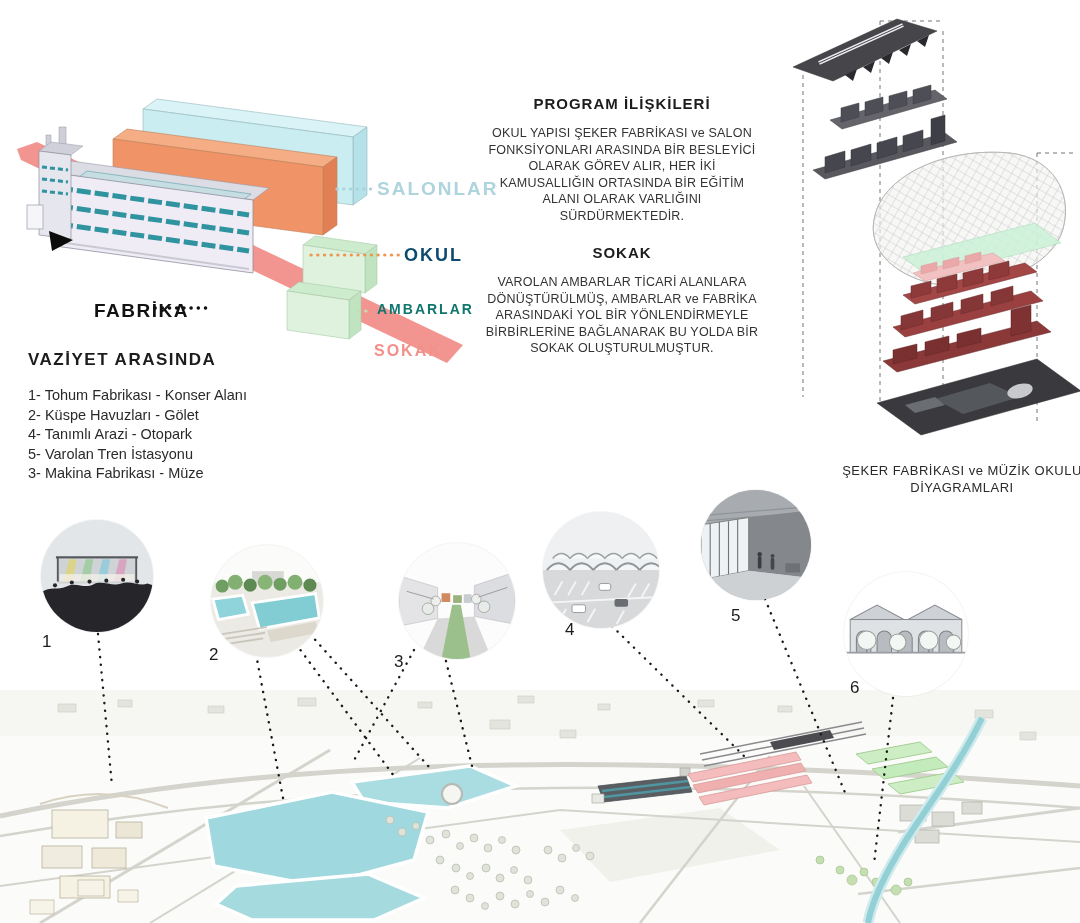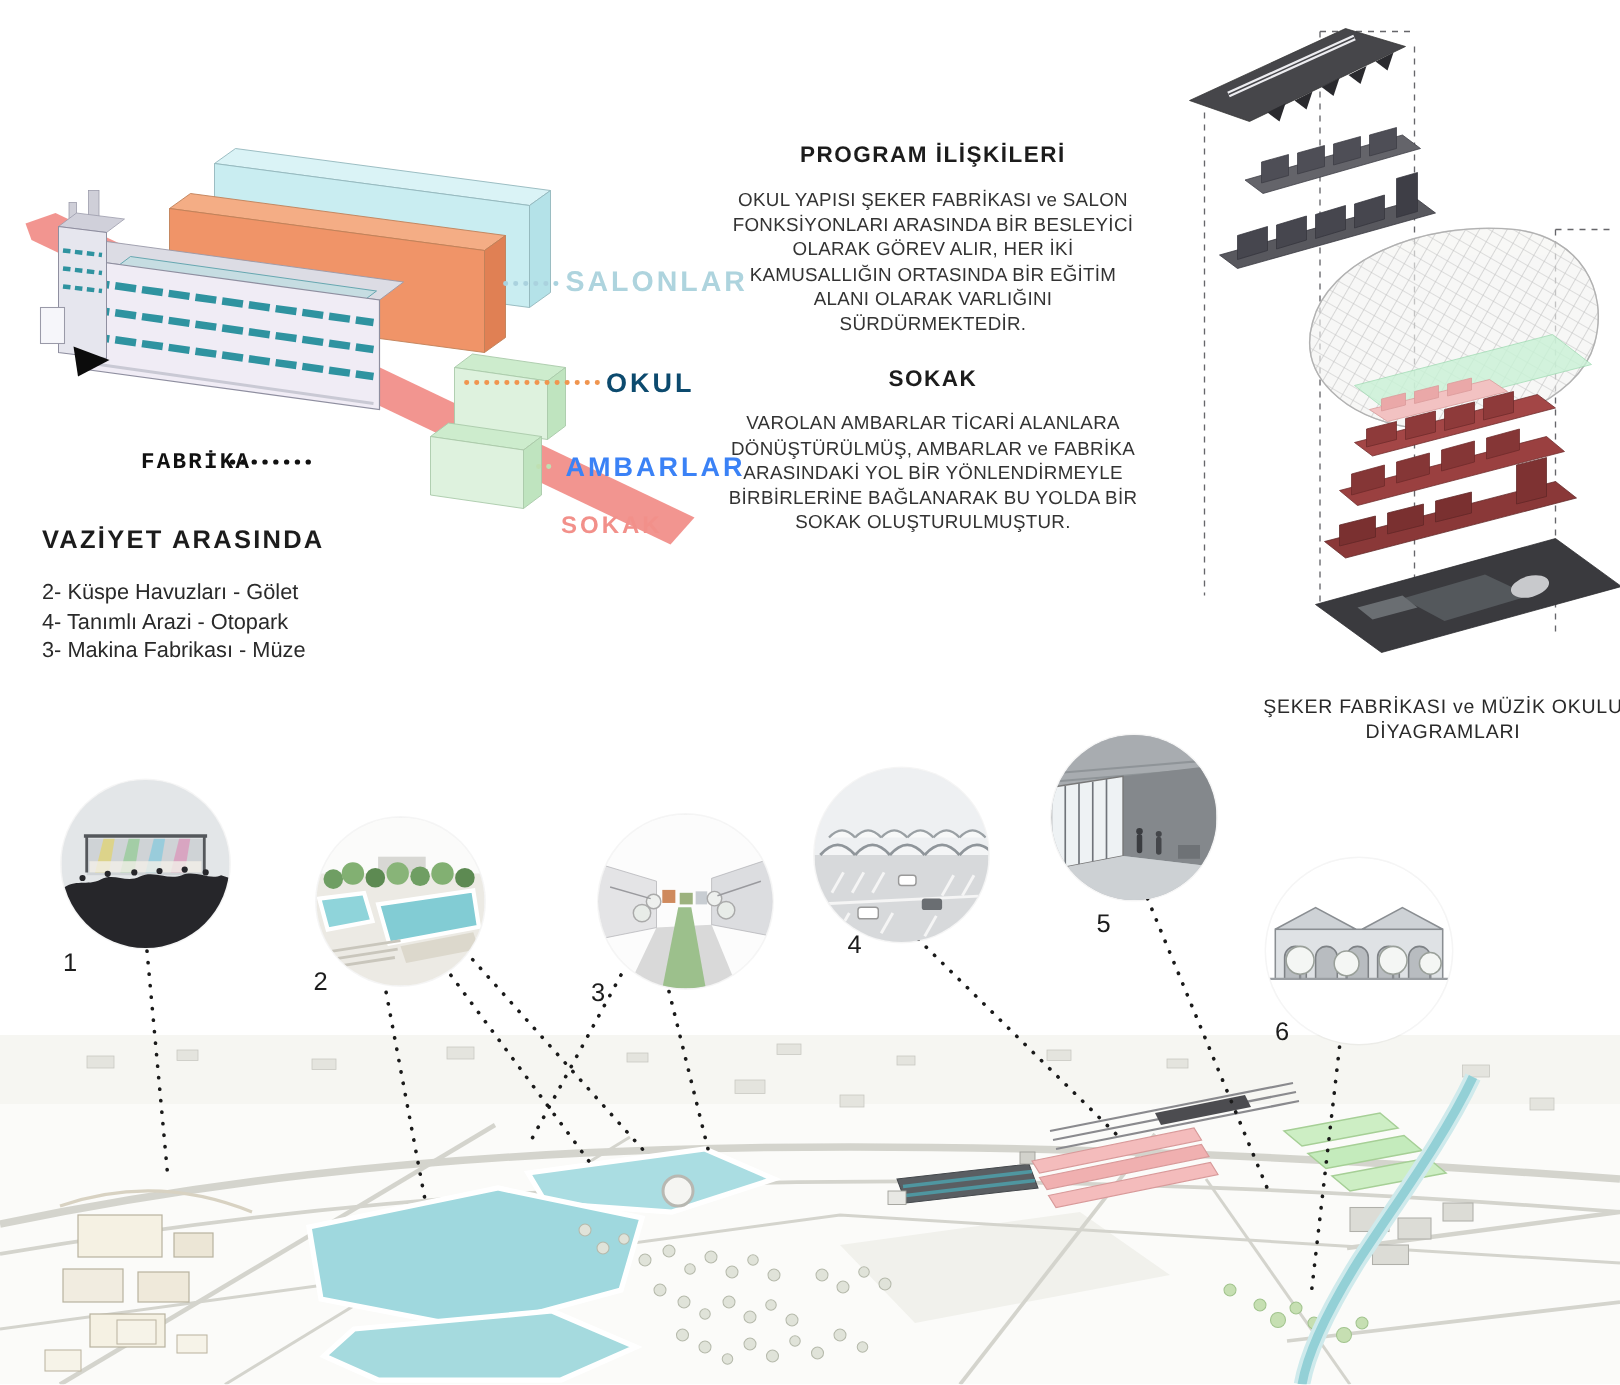--- a/index.html
+++ b/index.html
@@ -7,23 +7,23 @@
   body { width:1080px; height:923px; position:relative; overflow:hidden;
          font-family:"Liberation Sans", sans-serif; color:#222; }
   #board { position:absolute; inset:0; width:1080px; height:923px; background:#fff; }
   svg { display:block; }
 
   
   .axon { position:absolute; left:15px; top:87px; width:490px; height:300px; }
   .axlbl { position:absolute; font-weight:bold; letter-spacing:2px; white-space:nowrap; }
   .lbl-salonlar { left:362px; top:91px;  font-size:19px; color:#aed4de; }
   .lbl-okul     { left:389px; top:158px; font-size:18px; color:#0c4a6e; }
-  .lbl-ambarlar { left:362px; top:214px; font-size:18px; color:#3b82f6; }
+  .lbl-ambarlar { left:362px; top:214px; font-size:14px; color:#0f766e; }
   .lbl-sokak    { left:359px; top:255px; font-size:16px; color:#f2908a; }
-  .lbl-fabrika  { left:79px;  top:213px; font-size:15px; color:#111; letter-spacing:1.5px;font-family:Liberation Mono, monospace; }
+  .lbl-fabrika  { left:79px;  top:213px; font-size:19px; color:#111; letter-spacing:1.5px; }
 
   
   .vaziyet { position:absolute; left:28px; top:350px; width:330px; }
   .vaziyet h2 { font-size:17px; font-weight:bold; letter-spacing:1.5px; color:#1c1c1c; margin-bottom:16px; }
   .vz-item { font-size:14.5px; line-height:19.5px; color:#2a2a2a; }
 
   .program { position:absolute; left:482px; top:95px; width:280px; text-align:center; }
   .program h2 { font-size:15px; font-weight:bold; letter-spacing:1px; color:#1c1c1c; margin-bottom:13px; }
   .program p  { font-size:12.5px; line-height:16.5px; color:#333; letter-spacing:0.2px; margin-bottom:20px; }
   .program .sub { margin-top:4px; }
@@ -114,22 +114,24 @@
     <div class="axlbl lbl-salonlar">SALONLAR</div>
     <div class="axlbl lbl-okul">OKUL</div>
     <div class="axlbl lbl-ambarlar">AMBARLAR</div>
     <div class="axlbl lbl-sokak">SOKAK</div>
     <div class="axlbl lbl-fabrika">FABRİKA</div>
   </div>
 
   <div class="vaziyet">
     <h2>VAZİYET ARASINDA</h2>
     <div>
+      <div class="vz-item">1- Tohum Fabrikası - Konser Alanı</div>
       <div class="vz-item">2- Küspe Havuzları - Gölet</div>
       <div class="vz-item">4- Tanımlı Arazi - Otopark</div>
+      <div class="vz-item">5- Varolan Tren İstasyonu</div>
       <div class="vz-item">3- Makina Fabrikası - Müze</div>
     </div>
   </div>
 
   <div class="program">
     <h2>PROGRAM İLİŞKİLERİ</h2>
     <p>OKUL YAPISI ŞEKER FABRİKASI ve SALON FONKSİYONLARI ARASINDA BİR BESLEYİCİ OLARAK GÖREV ALIR, HER İKİ KAMUSALLIĞIN ORTASINDA BİR EĞİTİM ALANI OLARAK VARLIĞINI SÜRDÜRMEKTEDİR.</p>
     <h2 class="sub">SOKAK</h2>
     <p>VAROLAN AMBARLAR TİCARİ ALANLARA DÖNÜŞTÜRÜLMÜŞ, AMBARLAR ve FABRİKA ARASINDAKİ YOL BİR YÖNLENDİRMEYLE BİRBİRLERİNE BAĞLANARAK BU YOLDA BİR SOKAK OLUŞTURULMUŞTUR.</p>
   </div>

